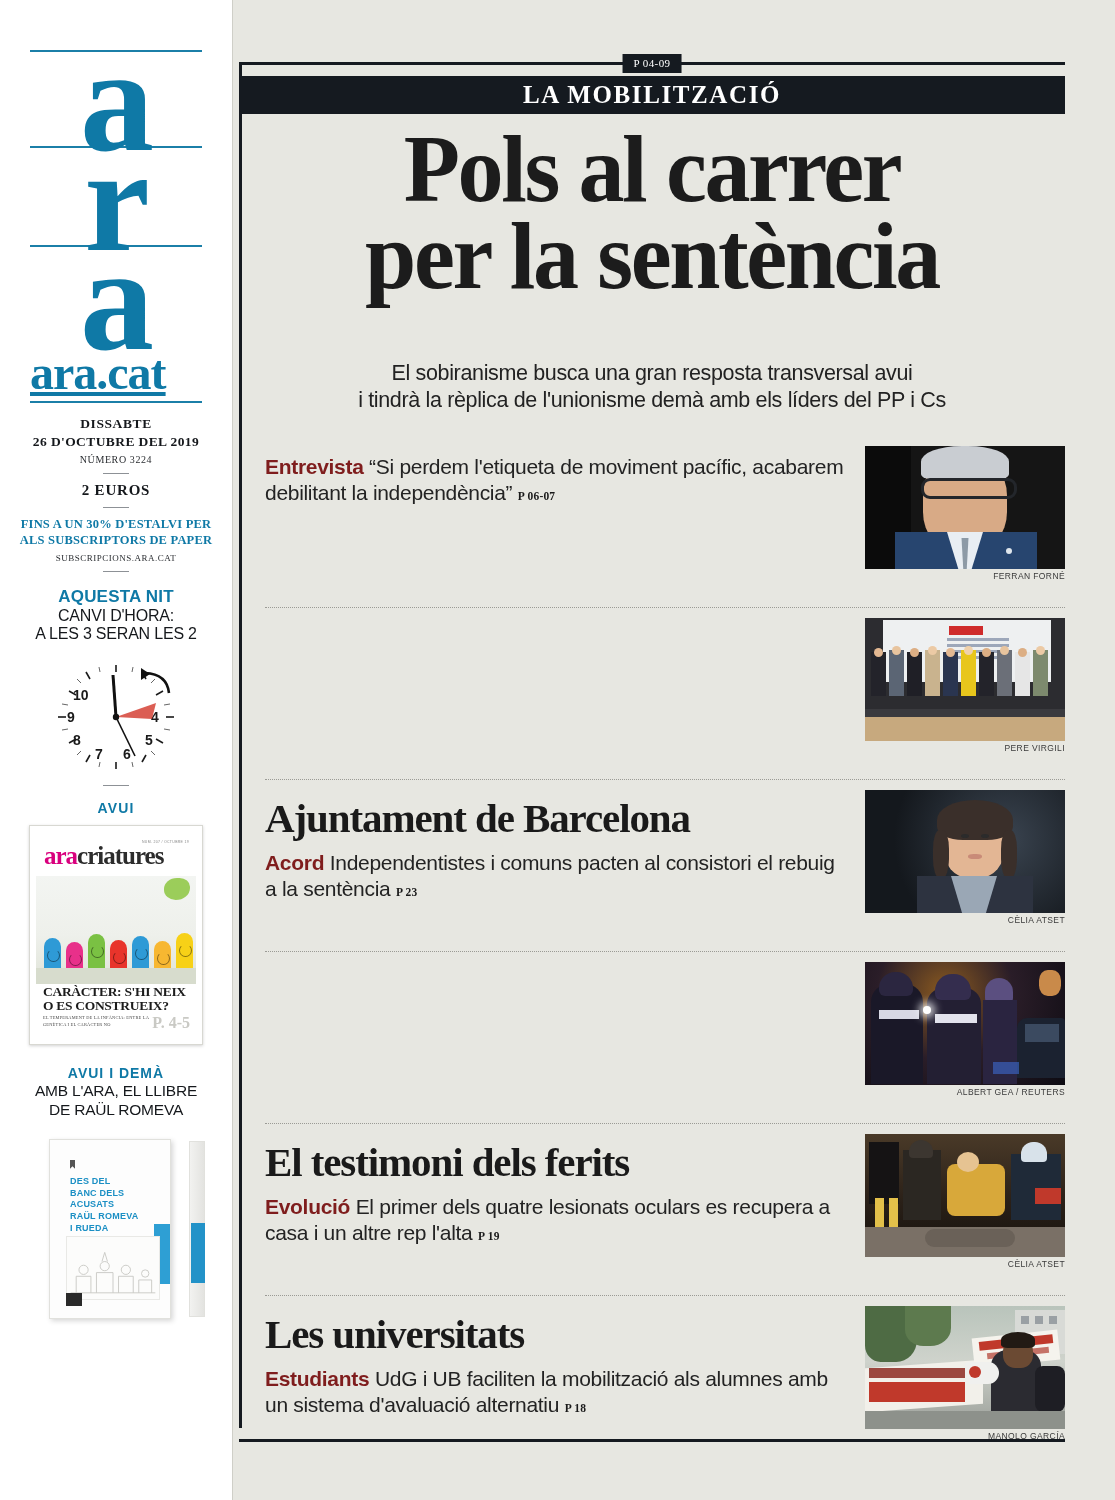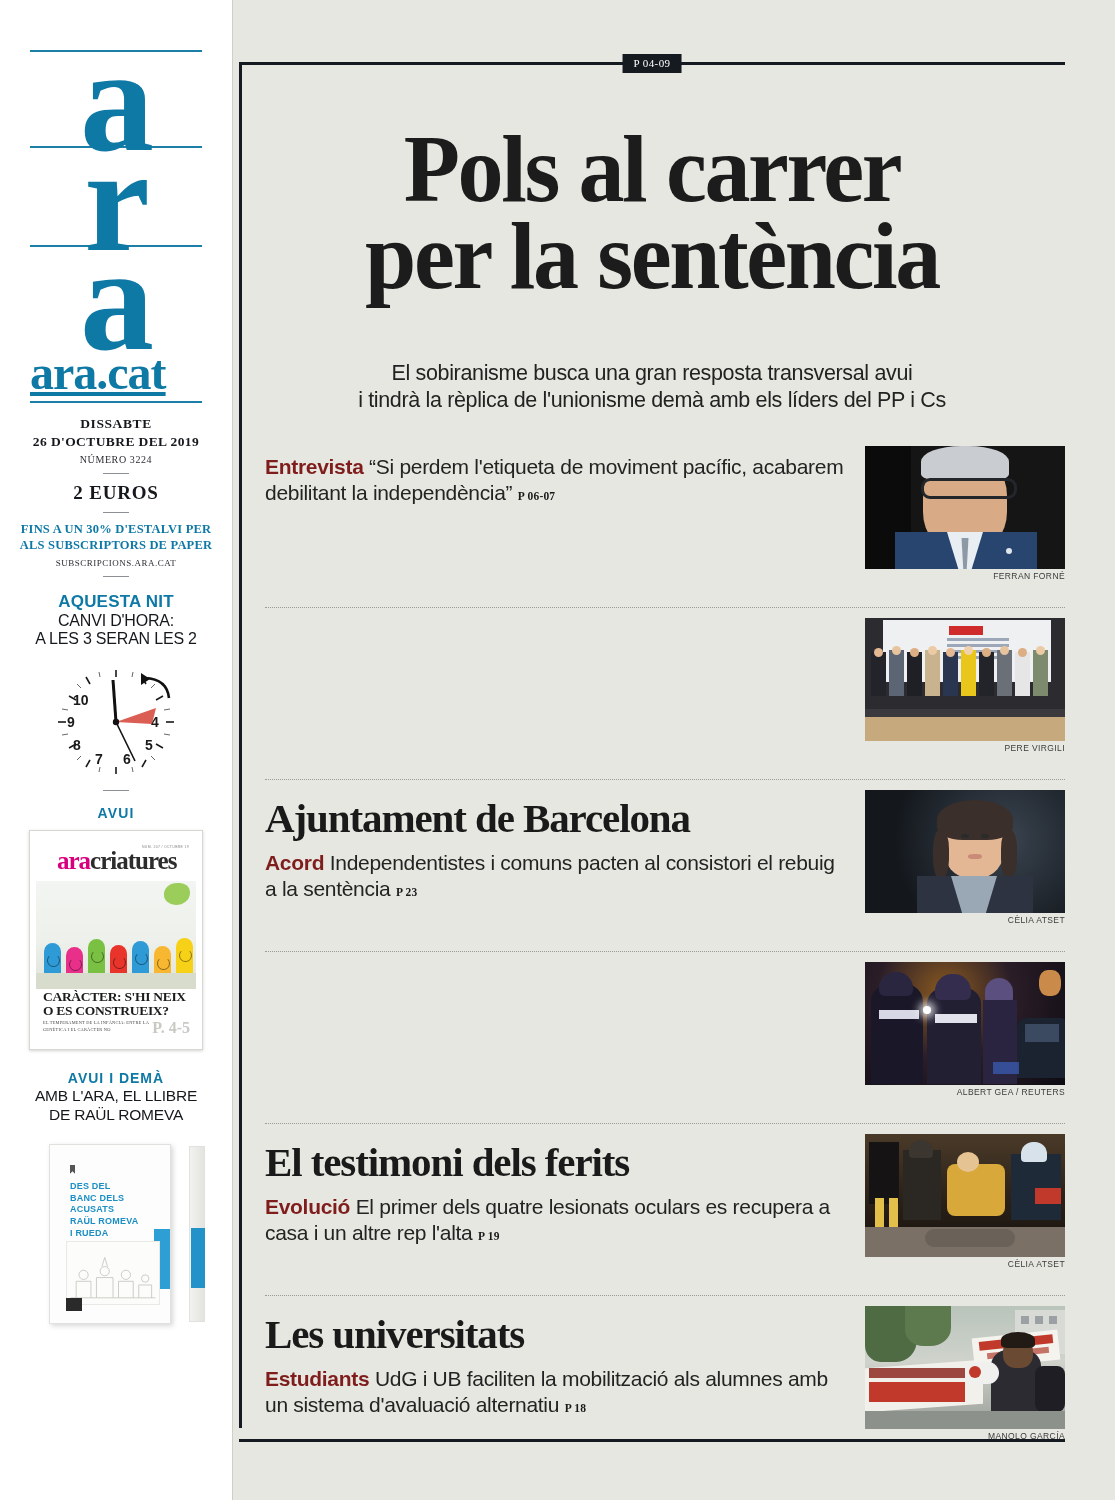--- a/index.html
+++ b/index.html
@@ -52,21 +52,21 @@
     font-family:"Liberation Serif", serif;font-weight:700;
     font-size:13.5px;letter-spacing:0.4px;margin-top:2px;
   }
   .mh-num{
     font-family:"Liberation Serif", serif;
     font-size:10px;letter-spacing:0.6px;margin-top:4px;color:#2a2d31;
   }
   .mini-rule{width:26px;height:1px;background:#8d9196;margin:8px auto;}
   .mh-price{
     font-family:"Liberation Serif", serif;font-weight:700;
-    font-size:19px;letter-spacing:0.8px;
+    font-size:15px;letter-spacing:0.8px;
   }
   .mh-promo{
     color:#0f79a6;font-family:"Liberation Serif", serif;font-weight:700;
     font-size:12.5px;line-height:1.28;letter-spacing:0.2px;
   }
   .mh-promo-url{
     font-family:"Liberation Serif", serif;font-size:9px;
     letter-spacing:0.5px;margin-top:5px;color:#2a2d31;
   }
   .mh-tonight{
@@ -90,21 +90,21 @@
   .mag{
     width:172px;height:218px;margin:9px auto 0 auto;
     background:#fff;border:1px solid #d8d8d2;position:relative;overflow:hidden;
     box-shadow:0 1px 3px rgba(0,0,0,.18);
   }
   .mag-inner{position:absolute;inset:6px;background:#fff;overflow:hidden;}
   .mag-title{
     position:absolute;left:8px;top:10px;font-family:"Liberation Serif", serif;
     font-weight:700;font-size:25px;letter-spacing:-1px;
   }
-  .mag-title .m1{color:#d9007e;margin-left:13px;}
+  .mag-title .m1{color:#d9007e;}
   .mag-title .m2{color:#2c2c2c;}
   .mag-tag{position:absolute;right:7px;top:8px;font-size:3.5px;color:#888;letter-spacing:.3px;}
   .mag-photo{position:absolute;left:0;right:0;top:44px;height:108px;
     background:linear-gradient(#f3f5f2 0%,#eef0eb 55%,#dfe3d8 100%);overflow:hidden;}
   .hand{position:absolute;bottom:0;width:17px;height:46px;border-radius:9px 9px 3px 3px;}
   .hand:after{content:"";position:absolute;left:3px;top:11px;width:11px;height:11px;
     border-radius:50%;border:1.4px solid rgba(0,0,0,.45);border-top-color:transparent;}
   .mag-head{
     position:absolute;left:7px;right:7px;bottom:26px;
     font-family:"Liberation Serif", serif;font-weight:700;
@@ -365,20 +365,23 @@
 
   </div>
 
   <div class="main">
     <div class="main-inner">
 
       <div class="left-vert"></div>
       <div class="rule-top"></div>
       <div class="tab-p">P 04-09</div>
 
+      <div class="banner">
+        <div class="banner-t">LA MOBILITZACIÓ</div>
+      </div>
 
       <div class="headline">
         <div>Pols al carrer</div>
         <div>per la sentència</div>
       </div>
 
       <div class="subhead">
         <div>El sobiranisme busca una gran resposta transversal avui</div>
         <div>i tindrà la rèplica de l'unionisme demà amb els líders del PP i Cs</div>
       </div>

